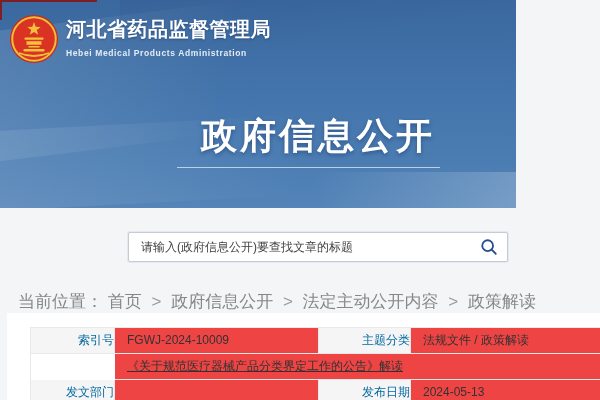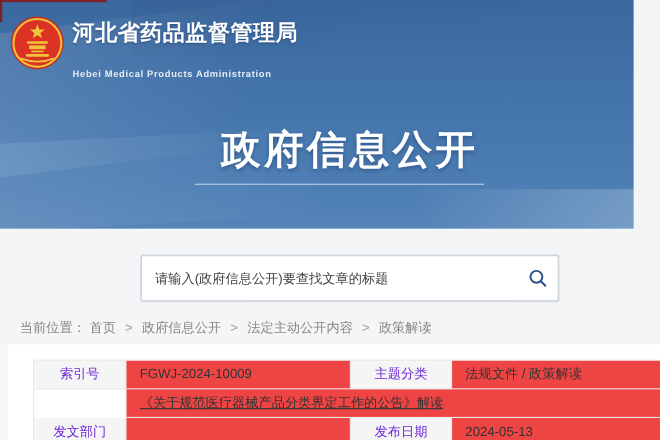--- a/index.html
+++ b/index.html
@@ -3,21 +3,21 @@
 <meta charset="utf-8">
 <style>
   * { margin:0; padding:0; box-sizing:border-box; }
   html,body { width:600px; height:400px; overflow:hidden; }
   body { font-family:"Liberation Sans","DejaVu Sans",sans-serif; background:#f3f5f6; position:relative; }
 
   .screen { position:absolute; inset:0; width:600px; height:400px; overflow:hidden; }
 
   
   .site-header {
-    position:absolute; left:0; top:0; width:576px; height:208px;
+    position:absolute; left:0; top:0; width:516px; height:208px;
     background:linear-gradient(180deg,#3a689f 0%,#4273aa 40%,#4b7db3 78%,#5484b8 100%);
     overflow:hidden;
   }
   .wave { position:absolute; pointer-events:none; }
   .wave.w1 { left:-60px; top:10px; width:460px; height:130px;
     background:linear-gradient(108deg,rgba(255,255,255,.14),rgba(255,255,255,0) 62%);
     transform:rotate(-7deg); }
   .wave.w2 { left:-20px; top:115px; width:640px; height:80px;
     background:linear-gradient(96deg,rgba(255,255,255,.11),rgba(255,255,255,0) 50%);
     transform:rotate(-3deg); }
@@ -27,56 +27,56 @@
     background:linear-gradient(170deg,rgba(0,0,40,.06),rgba(255,255,255,0) 70%); }
 
   .corner-strip-top { position:absolute; left:0; top:0; width:97px; height:2px; background:#7d2026; }
   .corner-strip-left { position:absolute; left:0; top:0; width:2px; height:20px; background:#7d2026; }
 
   .brand { position:absolute; left:9px; top:14px; display:flex; align-items:flex-start; }
   .emblem { width:50px; height:50px; flex:0 0 50px; }
   .brand-text { margin-left:7px; padding-top:2px; }
   .agency-name { color:#ffffff; font-size:20px; font-weight:bold; letter-spacing:0.5px;
     text-shadow:0 1px 2px rgba(0,20,60,.35); white-space:nowrap; }
-  .agency-name-en { margin-top:19px; color:#e3ecf6; font-size:8.5px; font-weight:600;
+  .agency-name-en { margin-top:5px; color:#e3ecf6; font-size:8.5px; font-weight:600;
     letter-spacing:0.62px; white-space:nowrap; }
 
   .banner-title { position:absolute; left:18px; top:112px; width:600px; text-align:center;
     color:#ffffff; font-size:36px; font-weight:bold; letter-spacing:3px;
     text-shadow:0 2px 4px rgba(0,20,70,.35); white-space:nowrap; }
   .banner-underline { position:absolute; left:177px; top:167px; width:263px; height:1px;
     background:rgba(255,255,255,.62); }
 
   
   .content { position:absolute; left:0; top:208px; width:600px; height:192px; background:#f3f5f6; }
 
-  .search-box { position:absolute; left:128px; top:24px; width:380px; height:42px;
+  .search-box { position:absolute; left:128px; top:24px; width:380px; height:30px;
     background:#ffffff; border:1px solid #c6ccd3; border-radius:2px;
     display:flex; align-items:center; box-shadow:0 0 0 1px rgba(120,150,190,.12); }
   .search-box input { flex:1 1 auto; height:100%; border:0; outline:none; background:transparent;
     padding:0 8px 0 12px; font-size:12px; color:#333;
     font-family:"Liberation Sans","DejaVu Sans",sans-serif; }
   .search-box input::placeholder { color:#3f3f3f; opacity:1; }
   .search-btn { flex:0 0 30px; height:100%; border:0; background:transparent; cursor:pointer;
     display:flex; align-items:center; justify-content:center; padding-right:6px; }
 
-  .breadcrumb { position:absolute; left:18px; top:82px; font-size:12px; color:#878787;
+  .breadcrumb { position:absolute; left:18px; top:82px; font-size:17px; color:#878787;
     white-space:nowrap; }
   .breadcrumb a { color:#878787; text-decoration:none; cursor:pointer; }
   .breadcrumb .sep { margin:0 5px; color:#9a9a9a; }
 
   .panel { position:absolute; left:7px; top:105px; width:593px; height:87px; background:#ffffff; }
 
   .doc-table { position:absolute; left:23px; top:14px; width:571px;
     display:grid; grid-template-columns:84px 204px 92px 1fr;
     border-top:1px solid #e8e8e8; border-left:1px solid #e8e8e8;
     font-size:12px; }
   .doc-table .cell { height:26px; line-height:25px; border-right:1px solid #e8e8e8;
     border-bottom:1px solid #e8e8e8; overflow:hidden; white-space:nowrap; }
-  .doc-table .lbl { background:#f5f5f5; color:#6d28d9; text-align:center; }
+  .doc-table .lbl { background:#f5f5f5; color:#0369a1; text-align:right; }
   .doc-table .val { background:#ef4444; color:#333; padding:0 12px; text-align:left; }
   .doc-table .span3 { grid-column:2 / 5;text-decoration:underline; }
 </style>
 </head>
 <body>
 
 <div class="screen">
 
   <header class="site-header">
     <div class="wave w1"></div>

